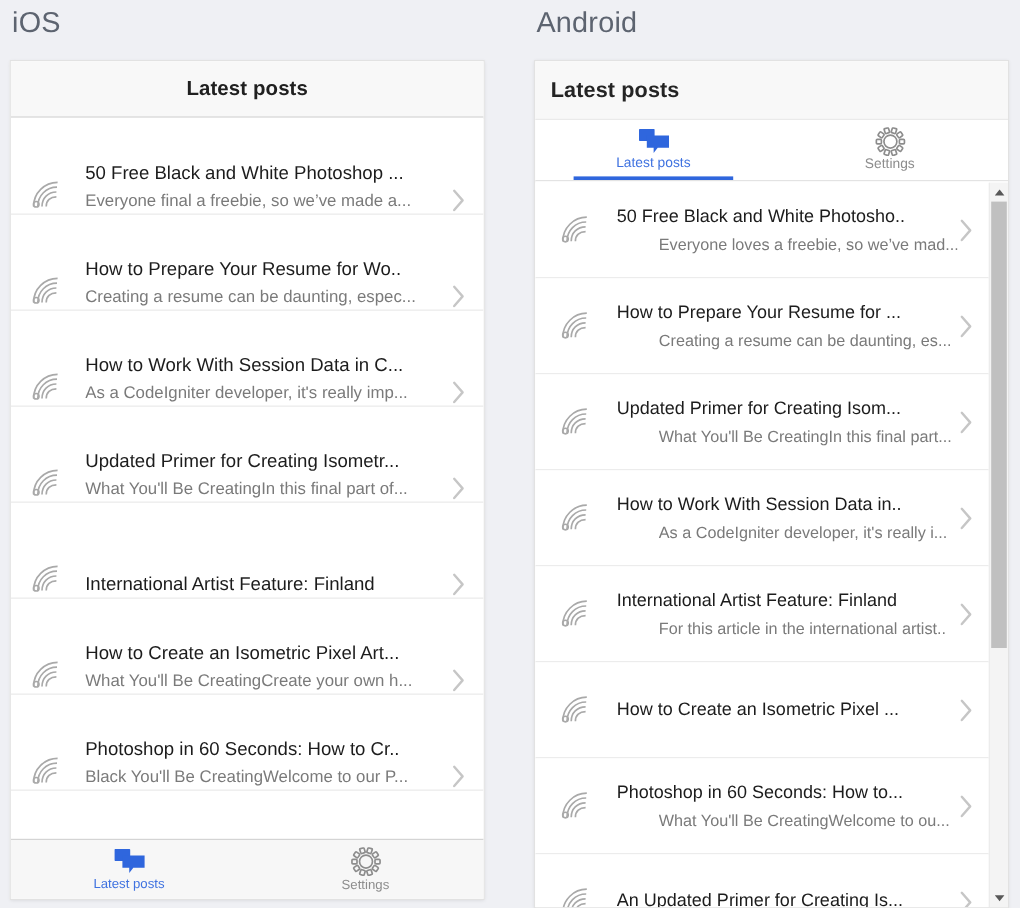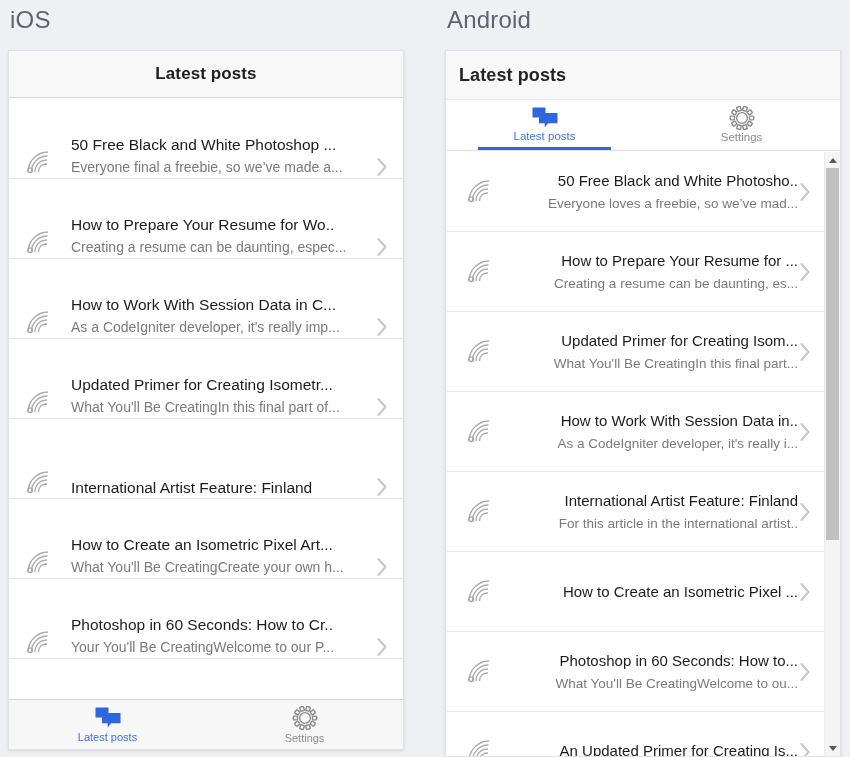--- a/index.html
+++ b/index.html
@@ -174,28 +174,28 @@
   }
   .and-row {
     height: 80px;
     display: flex;
     align-items: center;
     border-bottom: 1px solid #e8e8e8;
     padding: 0 8px 0 18px;
     background: #fff;
   }
   .and-row .rss-icon  { flex: 0 0 40px; }
-  .and-row .row-text  { flex: 1 1 auto; min-width: 0; padding-left: 10px; text-align: right; }
+  .and-row .row-text  { flex: 1 1 auto; min-width: 0; padding-left: 10px; }
   .and-row .row-title {
     font-size: 15px; color: #1c1c1c; line-height: 21px;
     white-space: nowrap; overflow: hidden;
   }
   .and-row .row-sub {
     font-size: 13.5px; color: #7a7a7a; line-height: 21px; margin-top: 2px;
-    white-space: nowrap; overflow: hidden;
+    white-space: nowrap; overflow: hidden; margin-left: 35px;
   }
 
   
   .and-scrollbar {
     position: absolute;
     top: 0; right: 0; bottom: 0;
     width: 16px;
     background: #f4f4f4;
     border-left: 1px solid #ececec;
   }
@@ -367,21 +367,21 @@
             <svg width="30" height="30" viewBox="0 0 30 30" fill="none" stroke="#a9a9a9" stroke-width="1.4">
               <path d="M5 24 C5 13 14 4 25 4"></path>
               <path d="M8.5 24 C8.5 15 15.5 8 24.5 8"></path>
               <path d="M12 24 C12 17 17 12 24 12"></path>
               <path d="M15.5 24 C15.5 19 19 16 24 16"></path>
               <circle cx="7.2" cy="22.2" r="2.3"></circle>
             </svg>
           </span>
           <div class="row-text">
             <div class="row-title">Photoshop in 60 Seconds: How to Cr..</div>
-            <div class="row-sub">Your You'll Be CreatingWelcome to our P...</div>
+            <div class="row-sub">Black You'll Be CreatingWelcome to our P...</div>
           </div>
           <span class="chevron">
             <svg width="14" height="22" viewBox="0 0 14 22" fill="none" stroke="#c6c6c6" stroke-width="2" stroke-linecap="round" stroke-linejoin="round">
               <path d="M3.5 3 L10.5 11 L3.5 19"></path>
             </svg>
           </span>
         </div>
         <div class="ios-row">
           <span class="rss-icon">
             <svg width="30" height="30" viewBox="0 0 30 30" fill="none" stroke="#a9a9a9" stroke-width="1.4">

